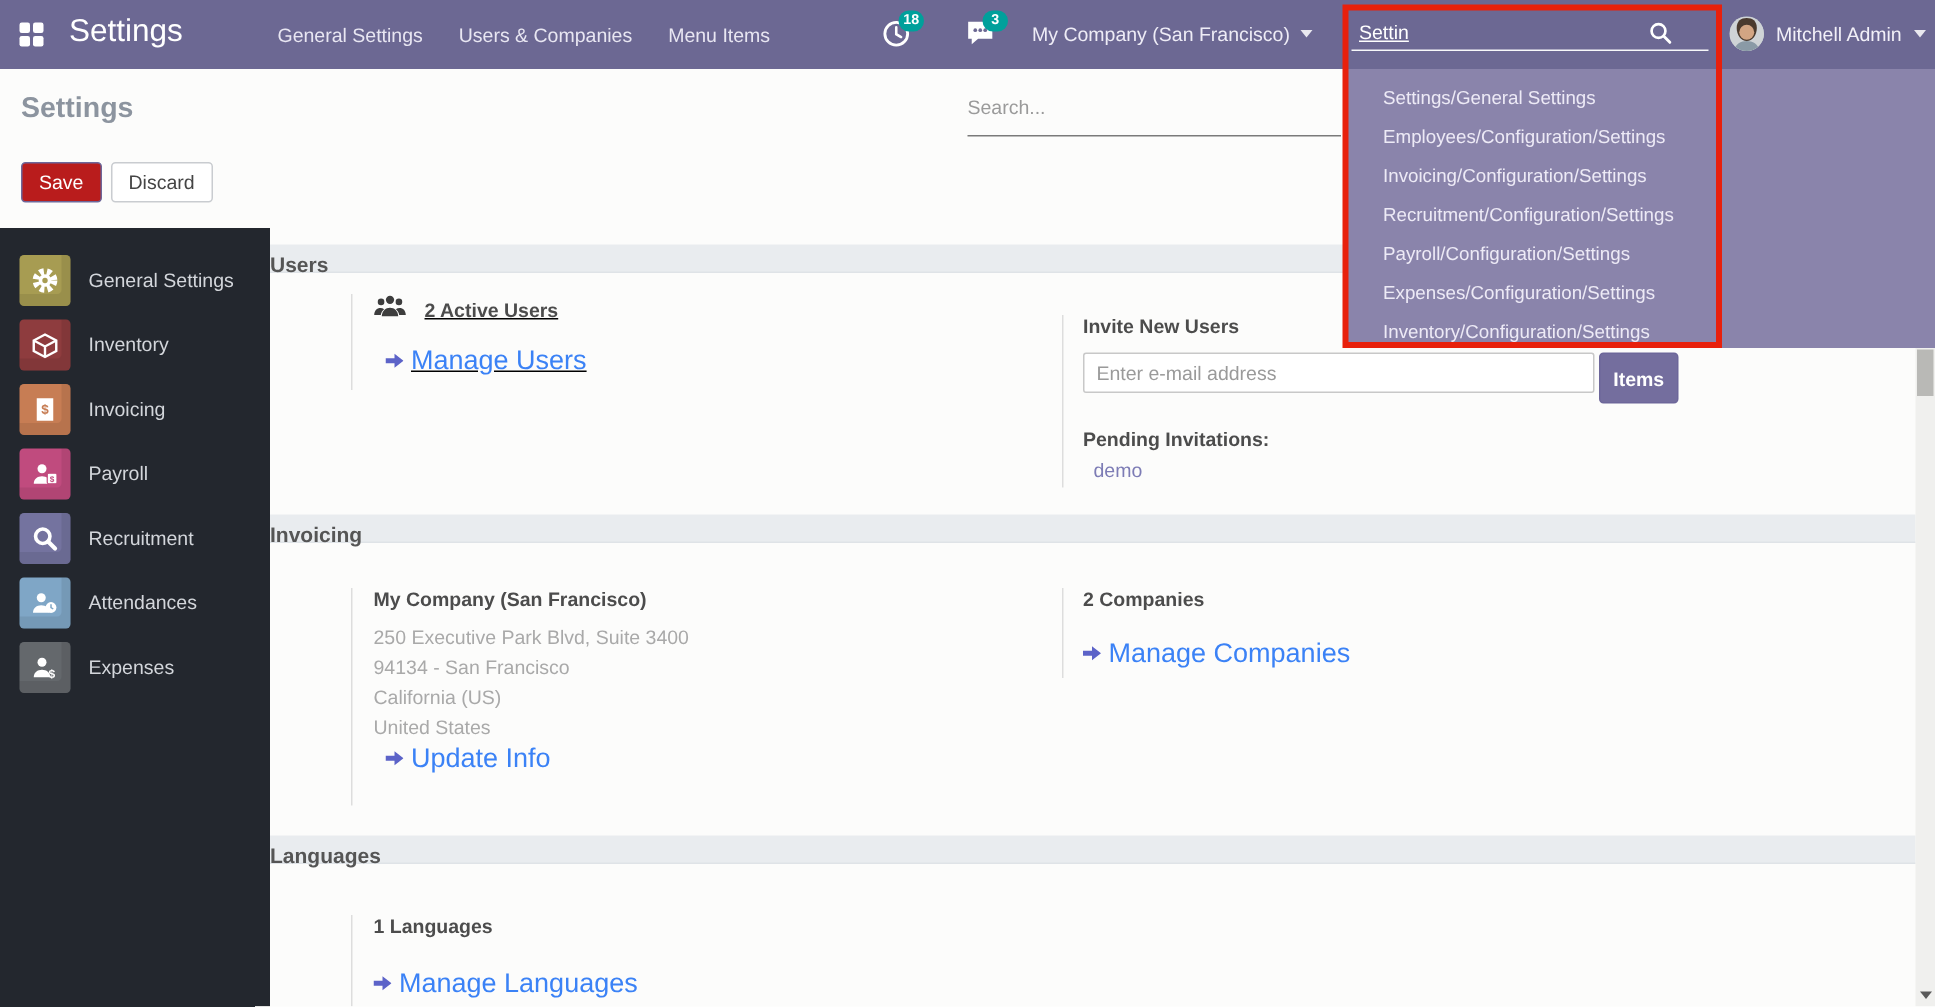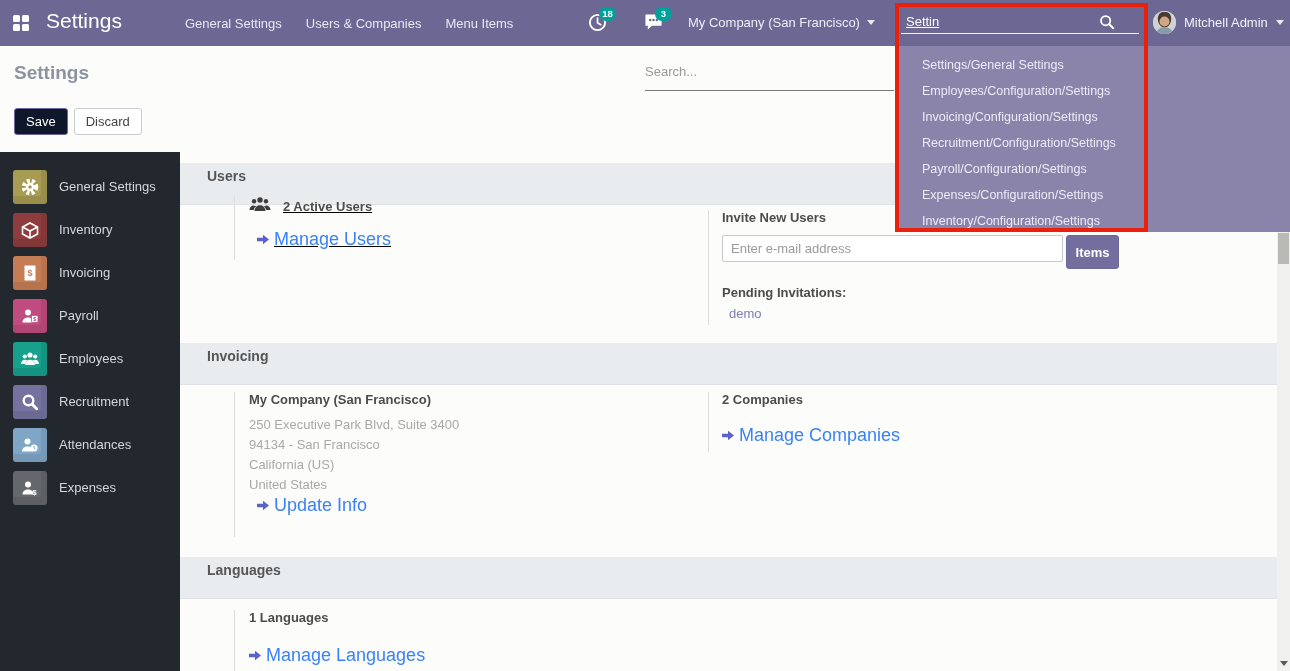--- a/index.html
+++ b/index.html
@@ -21,34 +21,34 @@
   .tb-search-line { position:absolute; left:901px; top:33px; width:238px; height:1px; background:rgba(255,255,255,.95); }
   .tb-search-icon { position:absolute; left:1099px; top:14px; }
   .user-menu { position:absolute; left:1153px; top:11px; display:flex; align-items:center; gap:8px; cursor:pointer; }
   .avatar { width:23px; height:23px; border-radius:50%; overflow:hidden; background:#b9c3c9; }
   .user-name { font-size:13px; color:#f2f0f8; }
 
   
   .page-title { position:absolute; left:14px; top:62px; font-size:19px; font-weight:bold; color:#8c949f; }
   .hdr-buttons { position:absolute; left:14px; top:108px; display:flex; gap:6px; }
   .btn { font-size:13px; border-radius:3px; cursor:pointer; padding:5px 11px; border:1px solid transparent; }
-  .btn-primary { background:#0f172a; color:#fff; border-color:#6d679a; }
+  .btn-primary { background:#b91c1c; color:#fff; border-color:#6d679a; }
   .btn-default { background:#fff; color:#454545; border-color:#c9ccd0; }
   .hdr-search-text { position:absolute; left:645px; top:64px; font-size:13px; color:#9a9a9a; }
   .hdr-search-line { position:absolute; left:645px; top:90px; width:249px; height:1px; background:#7a7a7a; }
 
   
   .sidebar { position:absolute; left:0; top:152px; width:180px; height:519px; background:#23272e; padding-top:13px; z-index:2; }
   .side-item { display:flex; align-items:center; height:43px; padding-left:13px; cursor:pointer; }
   .side-item .tile { width:34px; height:34px; border-radius:3px; margin-right:12px; display:flex; align-items:center; justify-content:center; flex:0 0 auto; box-shadow:inset -6px -8px 0 rgba(0,0,0,.08); }
   .side-label { font-size:13px; color:#d3d6db; white-space:nowrap; }
 
   
   .content { position:absolute; left:180px; top:152px; width:1097px; height:519px; background:#fcfcfb; }
-  .band { position:absolute; left:0; width:1097px; height:42px; background:#e9ecef; border-bottom:1px solid #dfe3e7; font-size:14px; font-weight:bold; color:#555; line-height:27px; padding-left:27px; }
+  .band { position:absolute; left:0; width:1097px; height:19px; background:#e9ecef; border-bottom:1px solid #dfe3e7; font-size:14px; font-weight:bold; color:#555; line-height:27px; }
   .setting-box { position:absolute; border-left:1px solid #ddd; padding-left:14px; }
   .lbl-bold { font-size:13px; font-weight:bold; color:#4c4c4c; }
   .link-row { display:flex; align-items:center; gap:5px; cursor:pointer; }
   .link { font-size:18px; color:#3b82f6; }
   .addr-line { font-size:13px; color:#a9a9a9; line-height:20px; }
   .users-head { display:flex; align-items:center; gap:12px; }
   .invite-row { display:flex; align-items:flex-start; margin-top:10px; }
   .invite-input { width:341px; height:27px; border:1px solid #c8c8c8; border-radius:2px; padding:0 8px; font-size:13px; color:#555; background:#fff; }
   .invite-input::placeholder { color:#9a9a9a; }
   .btn-invite { width:53px; height:34px; margin-left:3px; background:#746e9e; border:1px solid #6d679a; color:#fff; font-size:13px; font-weight:bold; border-radius:3px; cursor:pointer; }
@@ -177,32 +177,20 @@
         <svg width="20" height="20" viewBox="0 0 20 20">
             <circle cx="8" cy="6.5" r="3" fill="#fff"></circle>
             <path d="M2.5 16.5c0-3.2 2.5-5 5.5-5s5.5 1.8 5.5 5z" fill="#fff"></path>
             <rect x="11.5" y="9.5" width="6.5" height="7" rx="1" fill="#fff" stroke="#c04b7e" stroke-width=".8"></rect>
             <text x="14.7" y="15" font-size="5.5" font-weight="bold" fill="#c04b7e" text-anchor="middle">$</text>
           </svg>
       </span>
       <span class="side-label">Payroll</span>
     </div>
 
-    <div class="side-item">
-      <span class="tile" style="background-color: rgb(23, 160, 140);">
-        <svg width="20" height="20" viewBox="0 0 20 20">
-            <circle cx="10" cy="6" r="2.6" fill="#fff"></circle>
-            <circle cx="4.8" cy="7.5" r="2.1" fill="#fff"></circle>
-            <circle cx="15.2" cy="7.5" r="2.1" fill="#fff"></circle>
-            <path d="M5 16c.3-3.5 2.3-5.3 5-5.3s4.7 1.8 5 5.3z" fill="#fff"></path>
-            <path d="M1 15c.2-2.8 1.8-4.3 3.8-4.3 1 0 1.8.3 2.4.8-1.2 1-1.9 2.2-2.1 3.5zM19 15c-.2-2.8-1.8-4.3-3.8-4.3-1 0-1.8.3-2.4.8 1.2 1 1.9 2.2 2.1 3.5z" fill="#fff"></path>
-          </svg>
-      </span>
-      <span class="side-label">Employees</span>
-    </div>
 
     <div class="side-item">
       <span class="tile" style="background-color: rgb(116, 115, 159);">
         <svg width="20" height="20" viewBox="0 0 20 20">
             <circle cx="8.5" cy="8.5" r="4.8" fill="none" stroke="#fff" stroke-width="2.4"></circle>
             <path d="M12.2 12.2l4.5 4.5" stroke="#fff" stroke-width="2.8" stroke-linecap="round"></path>
           </svg>
       </span>
       <span class="side-label">Recruitment</span>
     </div>

